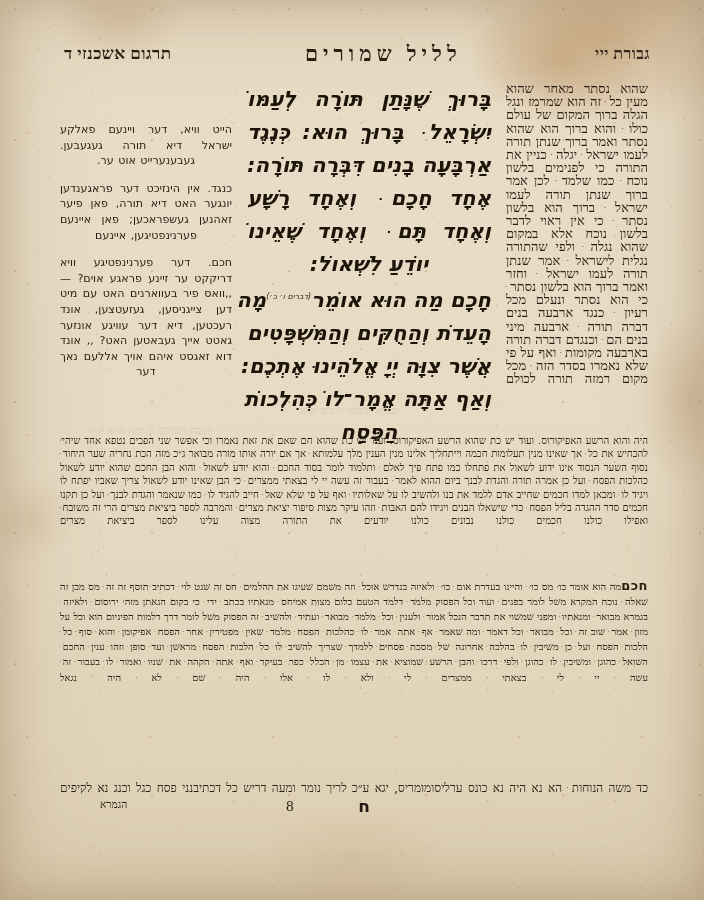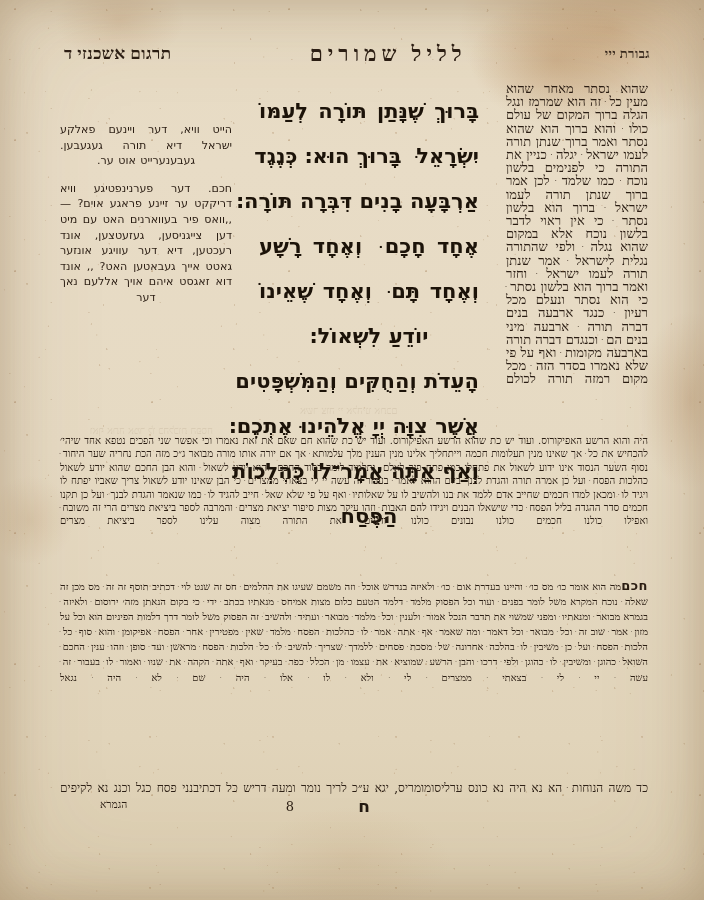--- a/index.html
+++ b/index.html
@@ -61,21 +61,21 @@
   #runhead{
     position:absolute;left:64px;right:54px;top:40px;height:28px;
     display:flex;align-items:center;justify-content:space-between;
   }
   .rh{
     font-family:Liberation Serif, serif;
     font-weight:700;color:#2a1d13;white-space:nowrap;
   }
   #rh-left{font-size:17px;letter-spacing:.4px;}
   #rh-center{font-size:21px;letter-spacing:5px;}
-  #rh-right{font-size:13px;letter-spacing:.4px;opacity:.92;}
+  #rh-right{font-size:16px;letter-spacing:.4px;opacity:.92;}
 
   
   #upper{
     position:absolute;left:60px;top:82px;width:588px;height:345px;
   }
   .col{position:absolute;top:0;}
 
   
   #col-yid{left:0;width:172px;margin-top:40px;}
   #col-yid .p{
@@ -87,21 +87,21 @@
   }
 
   
   #col-main{left:186px;width:246px;}
   #col-main .line{
     direction:rtl;unicode-bidi:bidi-override;
     font-family:"DejaVu Sans","Liberation Sans",sans-serif;
     font-weight:700;color:#1c1309;
     font-size:21px;line-height:32px;
     text-align:justify;text-align-last:justify;
-    white-space:nowrap;margin:13px;
+    white-space:nowrap;margin:1px;font-style:italic;
   }
   #col-main .line.c{text-align:center;text-align-last:center;}
   #col-main .note{
     font-size:8px;font-weight:400;vertical-align:super;
     letter-spacing:0;color:#3a2a1c;
   }
 
   
   #col-rashi{left:446px;width:142px;}
   #col-rashi .p{
@@ -172,31 +172,35 @@
   <div id="runhead">
     <span class="rh heb" id="rh-left">תרגום אשכנזי ד</span>
     <span class="rh heb" id="rh-center">לליל שמורים</span>
     <span class="rh heb" id="rh-right">גבורת ייי</span>
   </div>
 
   <div id="upper">
 
     <div class="col" id="col-yid">
       <p class="p heb">הייט וויא, דער ויינעם פאלקע ישראל דיא תורה געגעבען. געבענערייט אוט ער.</p>
+      <p class="p heb">כנגד. אין הינזיכט דער פראגענדען יונגער האט דיא תורה, פאן פיער זאהנען געשפראכען; פאן איינעם פערנינפטיגען, איינעם</p>
       <p class="p heb">חכם. דער פערנינפטיגע וויא דריקקט ער זיינע פראגע אוים? — ,,וואס פיר בעווארנים האט עם מיט דען צייגניסען, געזעטצען, אונד רעכטען, דיא דער עוויגע אונזער גאטט אייך געבאטען האט? ,, אונד דוא זאגסט איהם אויך אללעם נאך דער</p>
     </div>
 
     <div class="col" id="col-main">
       <p class="line heb">בָּרוּךְ שֶׁנָּתַן תּוֹרָה לְעַמּוֹ</p>
       <p class="line heb">יִשְׂרָאֵל ּ בָּרוּךְ הוּא׃ כְּנֶגֶד</p>
       <p class="line heb">אַרְבָּעָה בָנִים דִּבְּרָה תּוֹרָה׃</p>
       <p class="line heb">אֶחָד חָכָם ּ וְאֶחָד רָשָׁע</p>
       <p class="line heb">וְאֶחָד תָּם ּ וְאֶחָד שֶׁאֵינוֹ</p>
       <p class="line heb c">יוֹדֵעַ לִשְׁאוֹל׃</p>
 
+      <p class="line heb">
+        <span>חָכָם מַה הוּא אוֹמֵר</span><span class="note">(דברים ו׳ כ׳)</span><span>מָה</span>
+      </p>
       <p class="line heb">הָעֵדֹת וְהַחֻקִּים וְהַמִּשְׁפָּטִים</p>
       <p class="line heb">אֲשֶׁר צִוָּה יְיָ אֱלֹהֵינוּ אֶתְכֶם׃</p>
       <p class="line heb">וְאַף אַתָּה אֱמָר־לוֹ כְּהִלְכוֹת</p>
       <p class="line heb c">הַפֶּסַח</p>
     </div>
 
     <div class="col" id="col-rashi">
       <p class="p heb">שהוא נסתר מאחר שהוא מעין כל ּ זה הוא שמרמז ונגל הגלה ברוך המקום של עולם כולו ּ והוא ברוך הוא שהוא נסתר ואמר ברוך שנתן תורה לעמו ישראל ּ יגלה ּ כניין את התורה כי לפנימים בלשון נוכח ּ כמו שלמד ּ לכן אמר ברוך שנתן תורה לעמו ישראל ּ ברוך הוא בלשון נסתר ּ כי אין ראוי לדבר בלשון נוכח אלא במקום שהוא נגלה ּ ולפי שהתורה נגלית לישראל ּ אמר שנתן תורה לעמו ישראל ּ וחזר ואמר ברוך הוא בלשון נסתר ּ כי הוא נסתר ונעלם מכל רעיון ּ כנגד ארבעה בנים דברה תורה ּ ארבעה מיני בנים הם ּ וכנגדם דברה תורה בארבעה מקומות ּ ואף על פי שלא נאמרו בסדר הזה ּ מכל מקום רמזה תורה לכולם</p>
     </div>
   </div>

